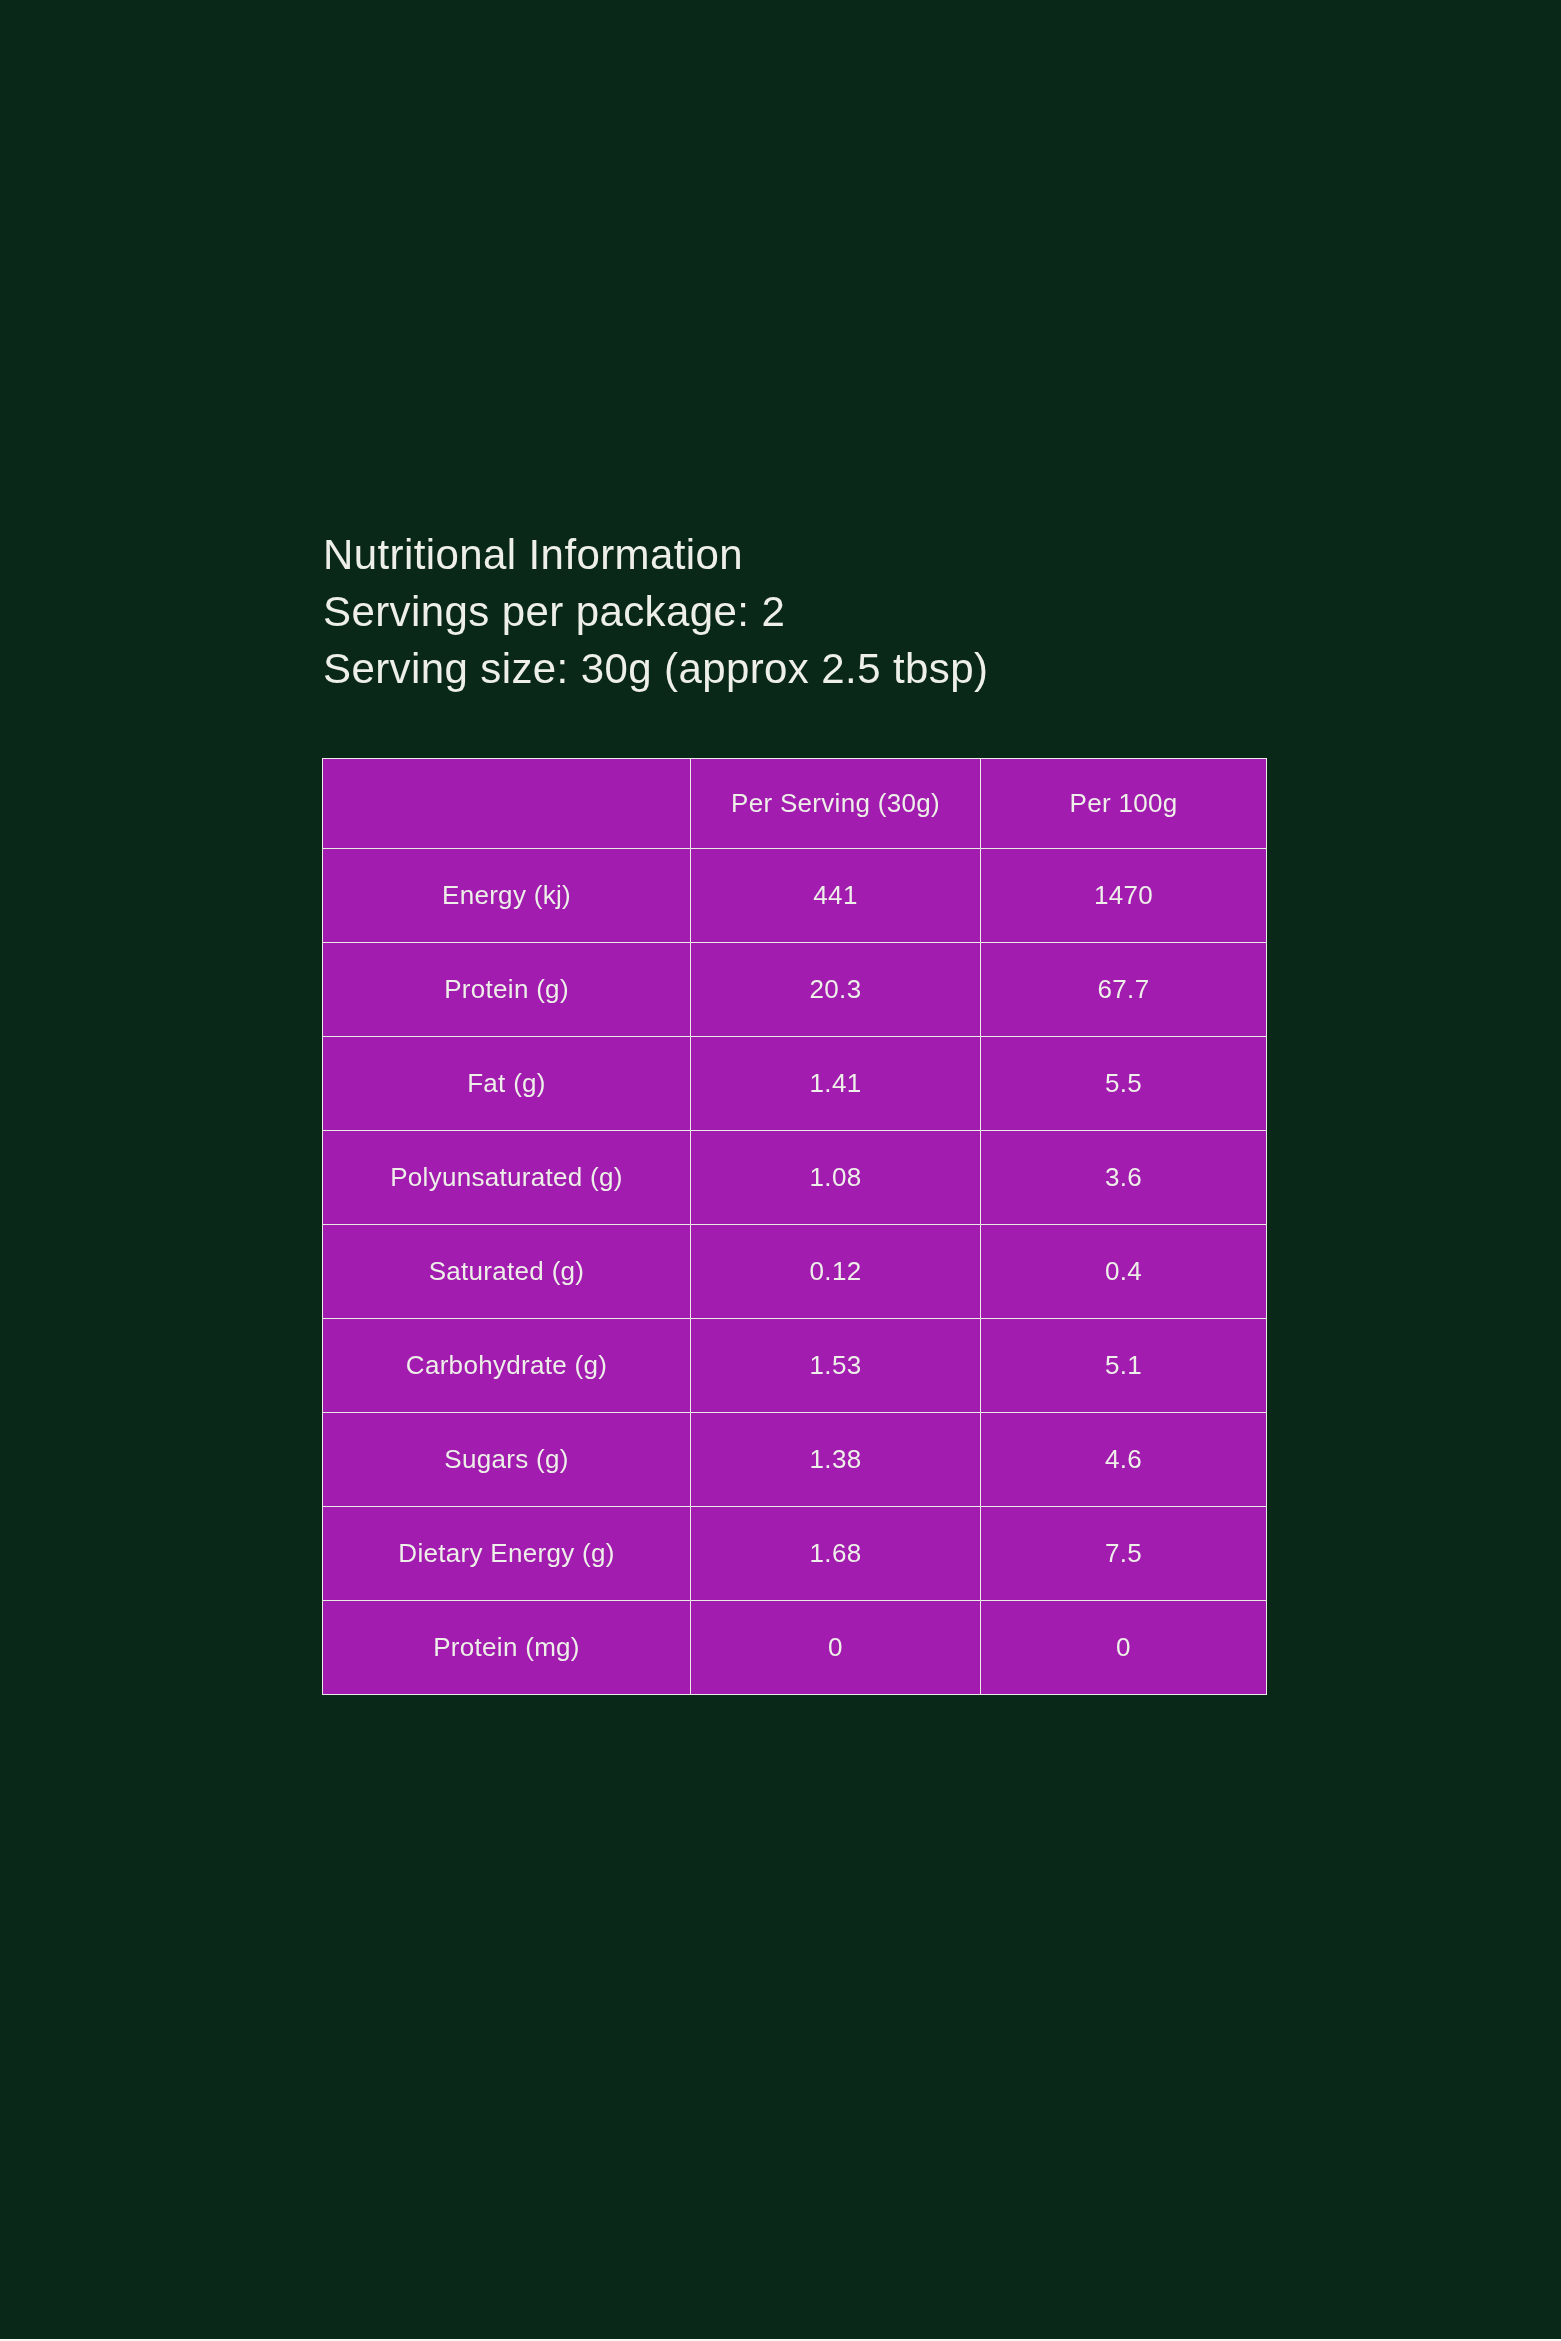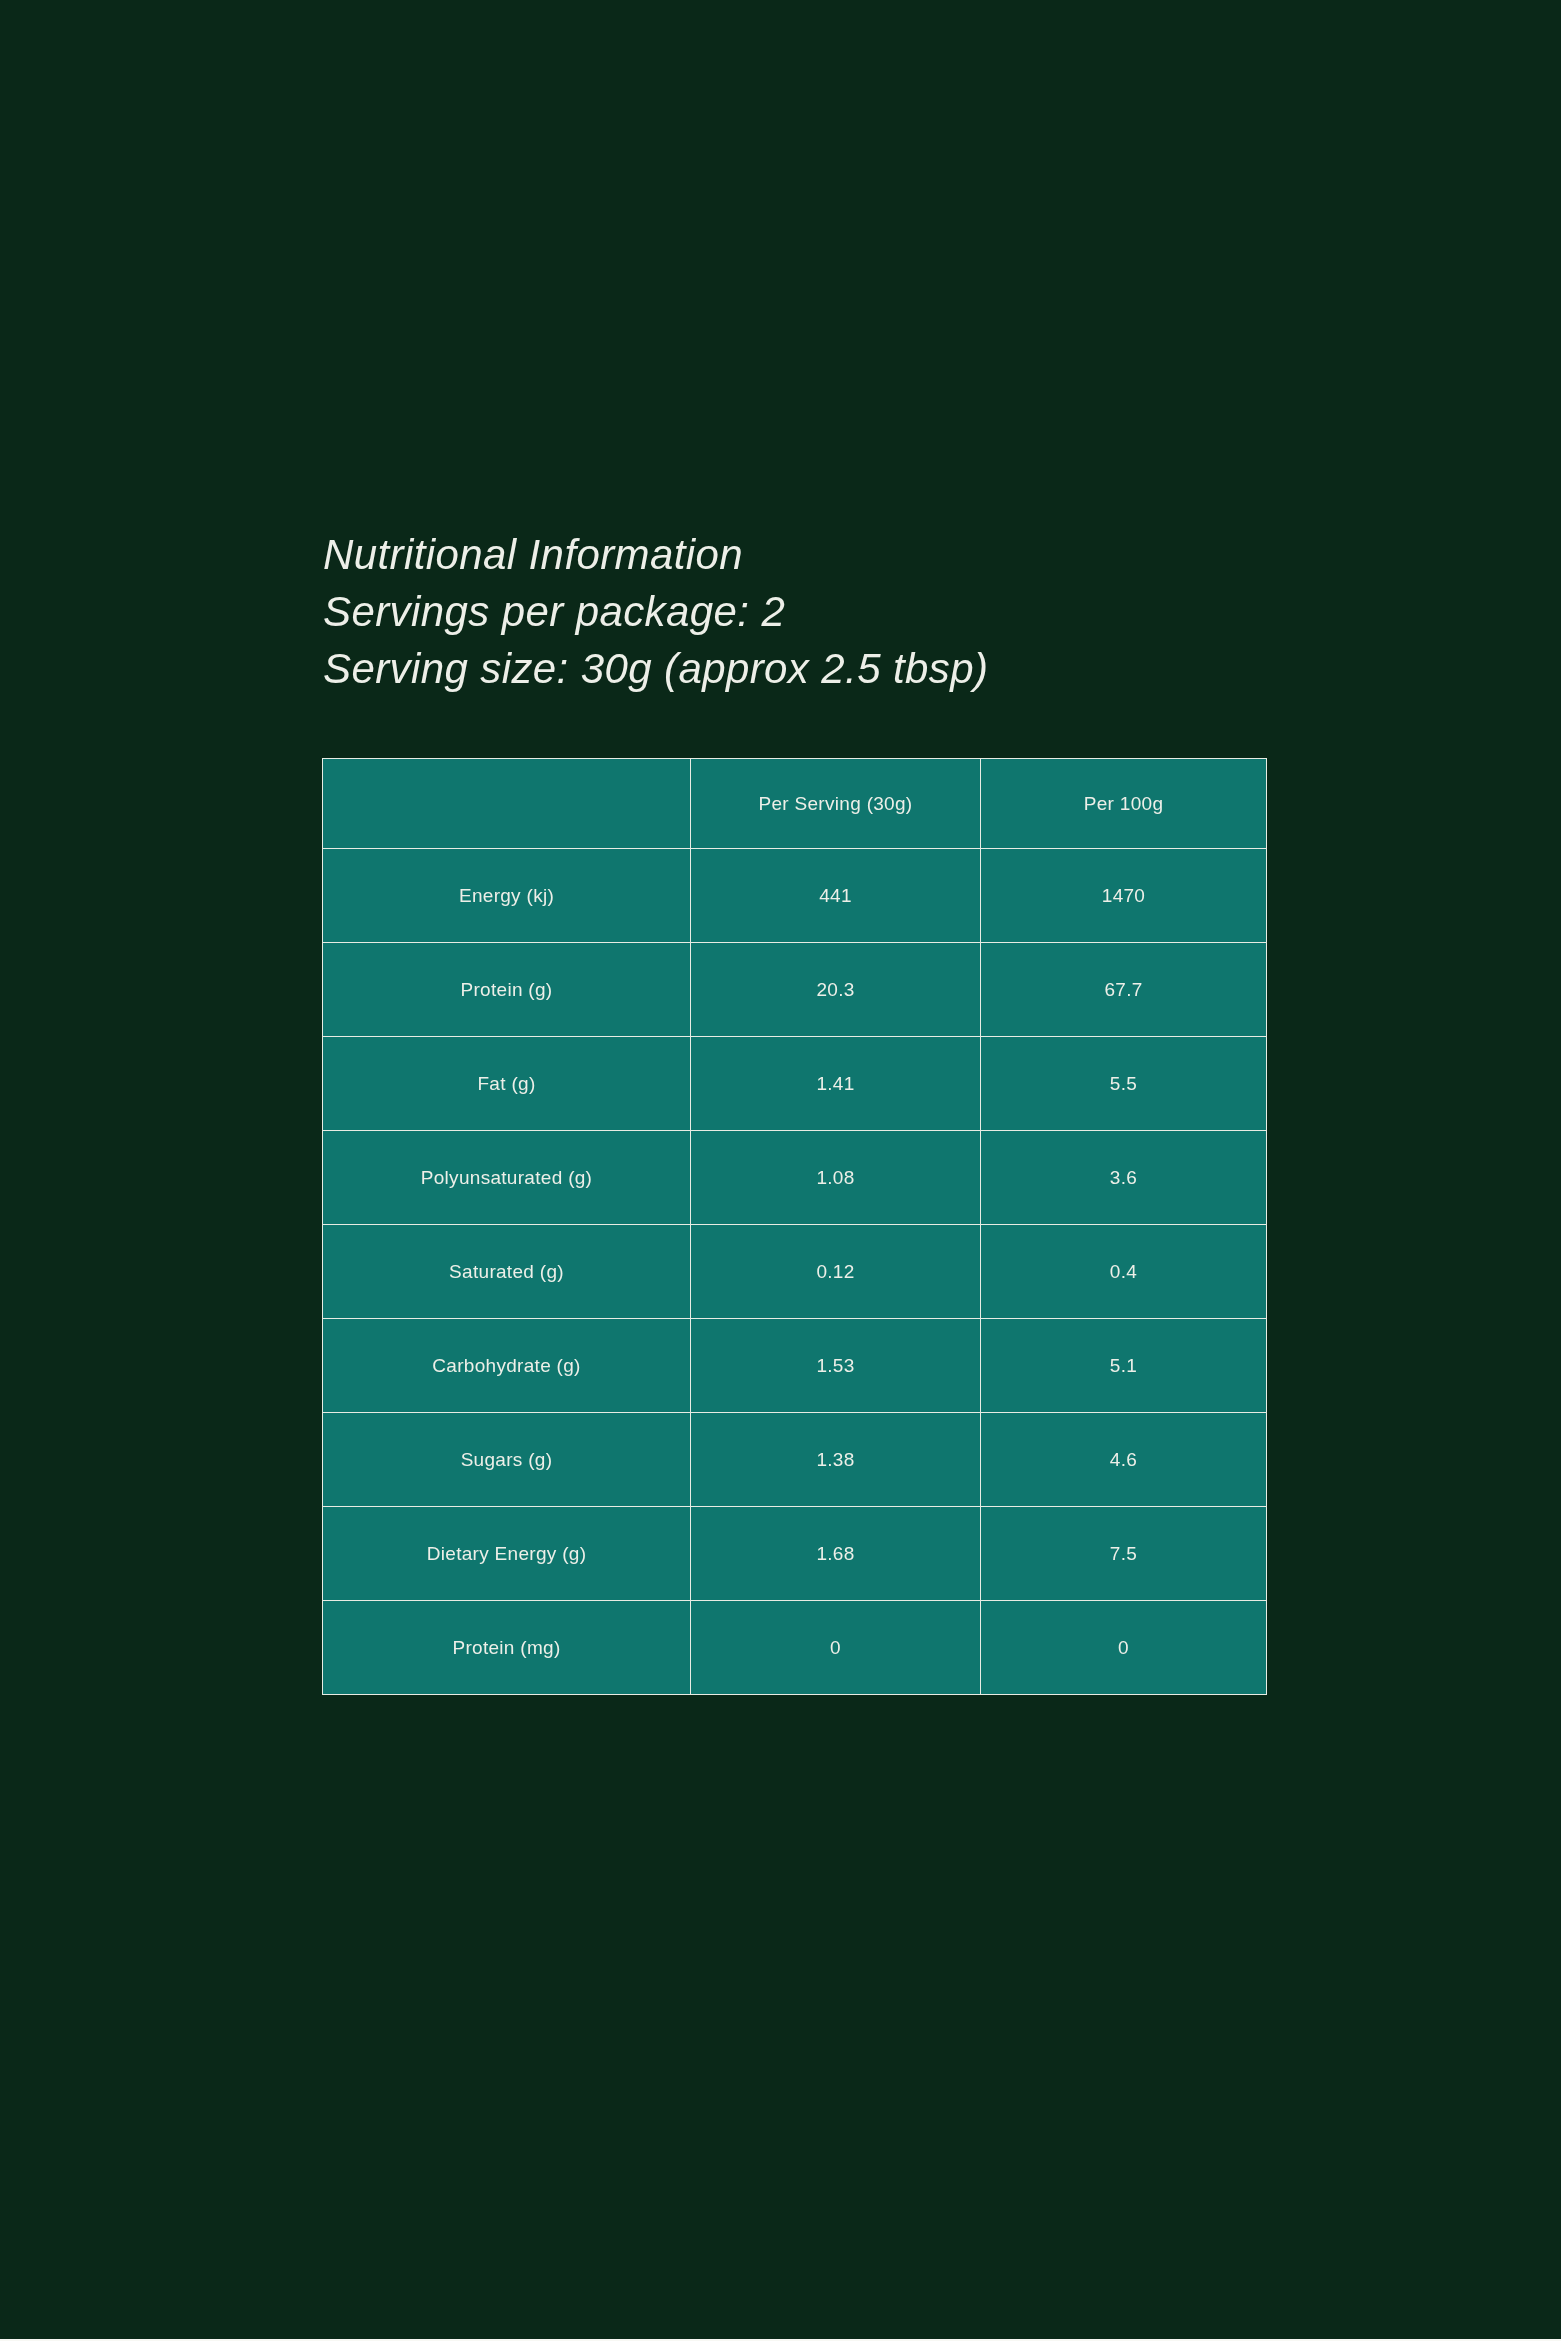--- a/index.html
+++ b/index.html
@@ -14,21 +14,20 @@
     font-family: "Liberation Sans", sans-serif;
     color: #edefe8;
     overflow: hidden;
   }
 
   
   .title-block {
     position: absolute;
     left: 323px;
     top: 526px;
-    font-style: italic;
   }
   .title-block .line {
     font-size: 42px;
     line-height: 57px;
     font-weight: 400;
     letter-spacing: 0.4px;
     white-space: nowrap;
     margin: 0;
   }
 
@@ -37,25 +36,25 @@
     position: absolute;
     left: 322px;
     top: 758px;
     width: 944px;
     border-collapse: collapse;
     table-layout: fixed;
   }
   .nutrition-table th,
   .nutrition-table td {
     border: 1.7px solid #e9ece4;
-    background: #0f766e;
+    background: #a21caf;
     text-align: center;
     vertical-align: middle;
     font-weight: 400;
-    font-size: 19px;
+    font-size: 26px;
     letter-spacing: 0.3px;
     color: #edefe8;
     padding: 0;
   }
   .nutrition-table thead th {
     height: 89px;
   }
   .nutrition-table tbody td {
     height: 93px;
   }

